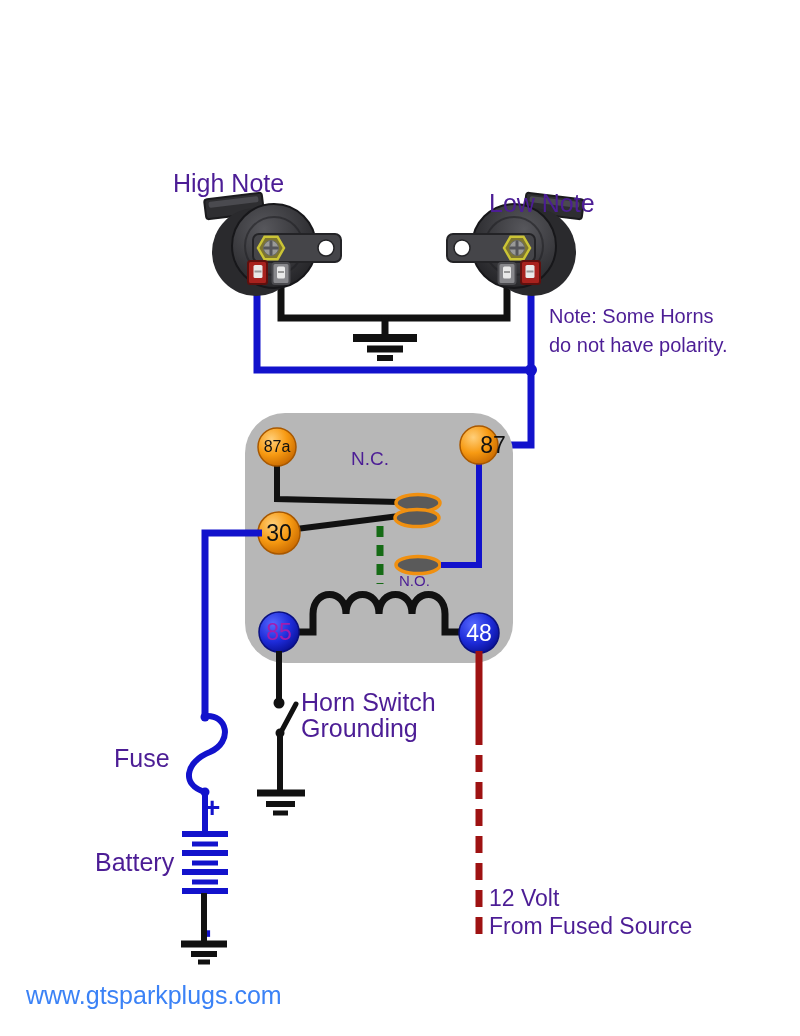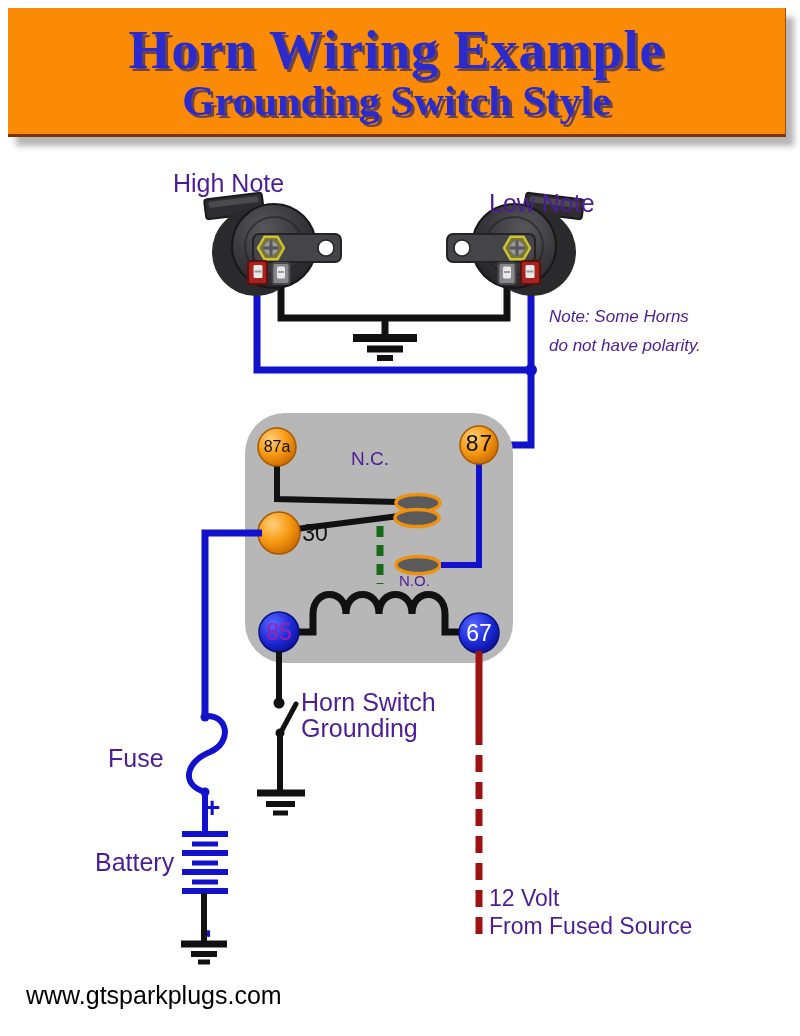--- a/index.html
+++ b/index.html
@@ -12,49 +12,45 @@
   .banner-title{margin-top:14px;font-family:"Liberation Serif",serif;font-weight:bold;
           font-size:54px;line-height:56px;color:#2B2BCD;letter-spacing:1px;
           text-shadow:3px 3px 0 rgba(30,30,110,0.65);}
   .banner-subtitle{font-family:"Liberation Serif",serif;font-weight:bold;
           font-size:42px;line-height:46px;color:#2B2BCD;
           text-shadow:3px 3px 0 rgba(30,30,110,0.65);}
   
   .lbl{position:absolute;color:#4c1d95;white-space:nowrap;}
   .lbl-high{left:173px;top:169px;font-size:25px;}
   .lbl-low{left:489px;top:167px;font-size:25px;margin-top:22px;}
-  .lbl-note{left:549px;top:302px;font-size:17px;line-height:29px;font-style:italic;}
+  .lbl-note{left:549px;top:302px;font-size:20px;line-height:29px;}
   .lbl-nc{left:351px;top:448px;font-size:19px;}
   .lbl-no{left:399px;top:572px;font-size:15px;text-align:right;}
   .lbl-switch{left:301px;top:689px;font-size:25px;line-height:26px;}
-  .lbl-fuse{left:108px;top:744px;font-size:25px;}
+  .lbl-fuse{left:114px;top:744px;font-size:25px;}
   .lbl-battery{left:95px;top:848px;font-size:25px;}
   .lbl-plus{left:204px;top:792px;font-size:28px;font-weight:bold;color:#1212CC;}
   .lbl-minus{left:206px;top:918px;font-size:26px;font-weight:bold;color:#1212CC;
              transform:rotate(90deg);transform-origin:center;}
   .lbl-source{left:489px;top:884px;font-size:23px;line-height:28px;}
-  .lbl-site{left:26px;top:981px;font-size:25px;color:#000000;text-decoration:none;}
+  .lbl-site{left:26px;top:981px;font-size:25px;color:#3b82f6;text-decoration:none;}
   
   .term-lbl{position:absolute;transform:translate(-50%,-50%);font-size:23px;color:#111;text-align:right;}
   .term-87a{left:277px;top:447px;font-size:16px;}
-  .term-87{left:479px;top:445px;font-family:Liberation Mono, monospace;}
-  .term-30{left:279px;top:533px;margin-left:36px;}
+  .term-87{left:493px;top:445px;}
+  .term-30{left:279px;top:533px;}
   .term-85{left:279px;top:632px;color:#a21caf;}
   .term-86{left:479px;top:633px;color:#fff;}
   svg{position:absolute;left:0;top:0;}
 </style>
 </head>
 <body>
 
 <div class="page">
 
-  <div class="banner">
-    <div class="banner-title">Horn Wiring Example</div>
-    <div class="banner-subtitle">Grounding Switch Style</div>
-  </div>
 
   <svg width="800" height="1036" viewBox="0 0 800 1036">
     <defs>
       <radialGradient id="hornBody" cx="38%" cy="30%" r="75%">
         <stop offset="0%" stop-color="#57575C"></stop>
         <stop offset="55%" stop-color="#3A3A3E"></stop>
         <stop offset="100%" stop-color="#242427"></stop>
       </radialGradient>
       <radialGradient id="termOrange" cx="35%" cy="30%" r="75%">
         <stop offset="0%" stop-color="#FFCF7A"></stop>
@@ -183,21 +179,21 @@
     <div>do not have polarity.</div>
   </div>
 
   <div class="lbl lbl-nc">N.C.</div>
   <div class="lbl lbl-no">N.O.</div>
 
   <div class="term-lbl term-87a">87a</div>
   <div class="term-lbl term-87">87</div>
   <div class="term-lbl term-30">30</div>
   <div class="term-lbl term-85">85</div>
-  <div class="term-lbl term-86">67</div>
+  <div class="term-lbl term-86">48</div>
 
   <div class="lbl lbl-switch">
     <div>Horn Switch</div>
     <div>Grounding</div>
   </div>
 
   <div class="lbl lbl-fuse">Fuse</div>
   <div class="lbl lbl-battery">Battery</div>
   <div class="lbl lbl-plus">+</div>
   <div class="lbl lbl-minus">-</div>

